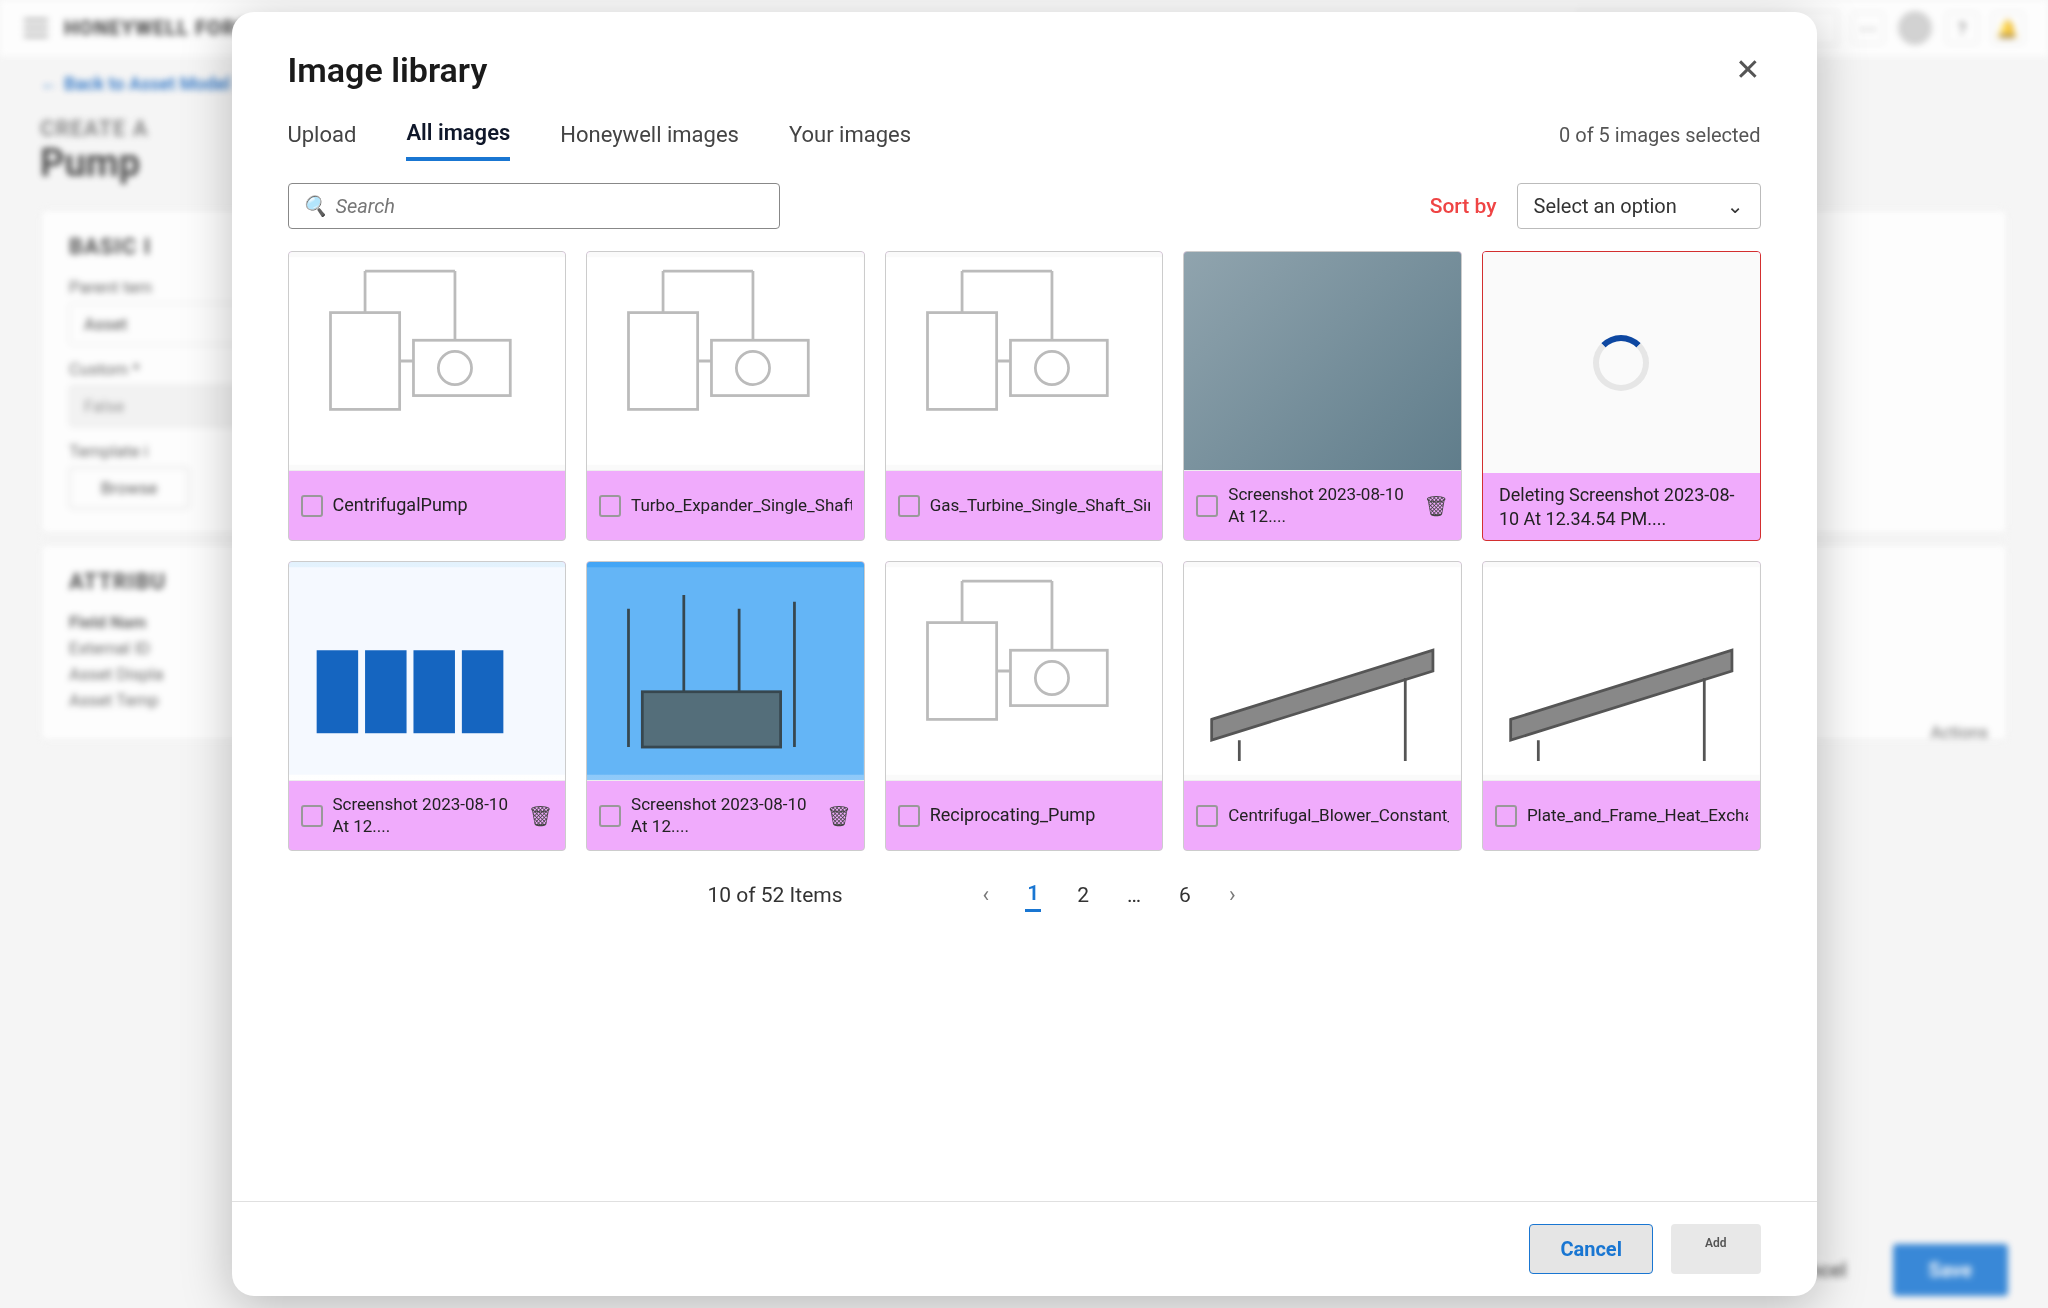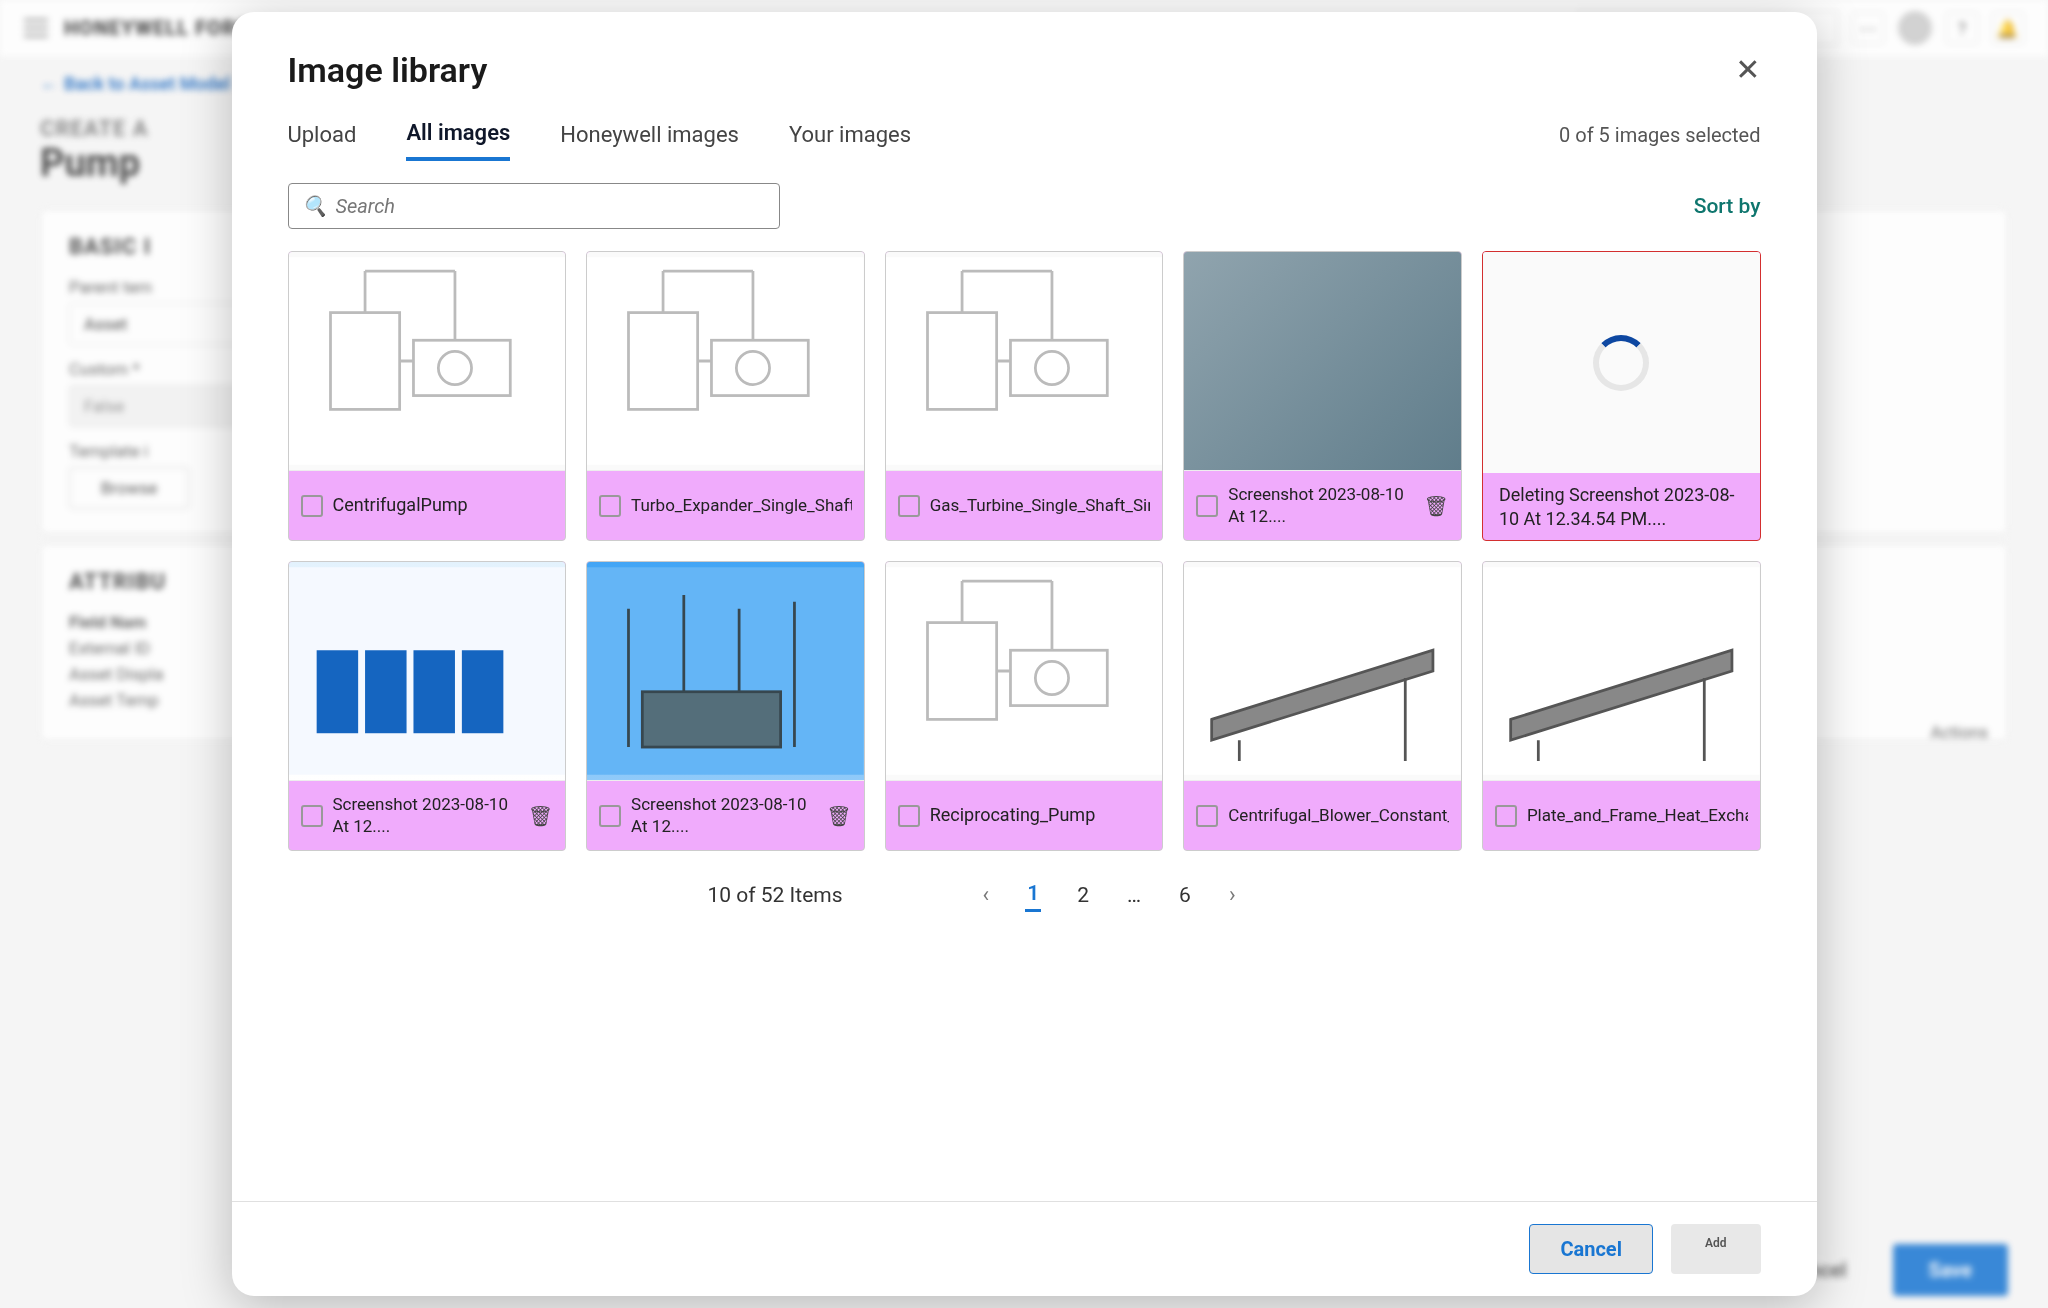--- a/index.html
+++ b/index.html
@@ -85,21 +85,21 @@
 .tab { padding: 12px 0; cursor:pointer; }
 .tab.active { color:#0f172a; font-weight:600; border-bottom: 4px solid #1976d2; }
 .selection-count { margin-left:auto; font-size:20px; color:#555; }
 .toolbar {
   display:flex; align-items:center; padding: 22px 56px 0; gap: 20px;
 }
 .modal-search {
   width: 492px; height: 46px; border:1px solid #888; border-radius:4px;
   display:flex; align-items:center; padding:0 14px; gap:8px; color:#777; font-size:20px; font-style:italic;
 }
-.sortby-label { margin-left:auto; font-size:21px; color:#0f766e; font-weight:500; }
+.sortby-label { margin-left:auto; font-size:21px; color:#ef4444; font-weight:500; }
 .sortby-select {
   width: 244px; height:46px; border:1px solid #bbb; border-radius:4px;
   display:flex; align-items:center; justify-content:space-between; padding:0 16px;
   font-size:20px; color:#333;
 }
 .grid {
   padding: 22px 56px 4px;
   display: grid;
   grid-template-columns: repeat(5, 1fr);
   gap: 20px;
@@ -240,20 +240,24 @@
       <div class="tab">Your images</div>
       <div class="selection-count">0 of 5 images selected</div>
     </div>
 
     <div class="toolbar">
       <div class="modal-search">
         <span>🔍</span>
         <span>Search</span>
       </div>
       <div class="sortby-label">Sort by</div>
+      <div class="sortby-select">
+        <span>Select an option</span>
+        <span>⌄</span>
+      </div>
     </div>
 
     <div class="grid" id="grid">
         <div class="card">
           <div class="thumb">
             <svg viewBox="0 0 200 150">
               <rect x="0" y="0" width="200" height="150" fill="#fff"></rect>
               <g stroke="#bbb" stroke-width="2" fill="none">
                 <rect x="30" y="40" width="50" height="70"></rect>
                 <rect x="90" y="60" width="70" height="40"></rect>

